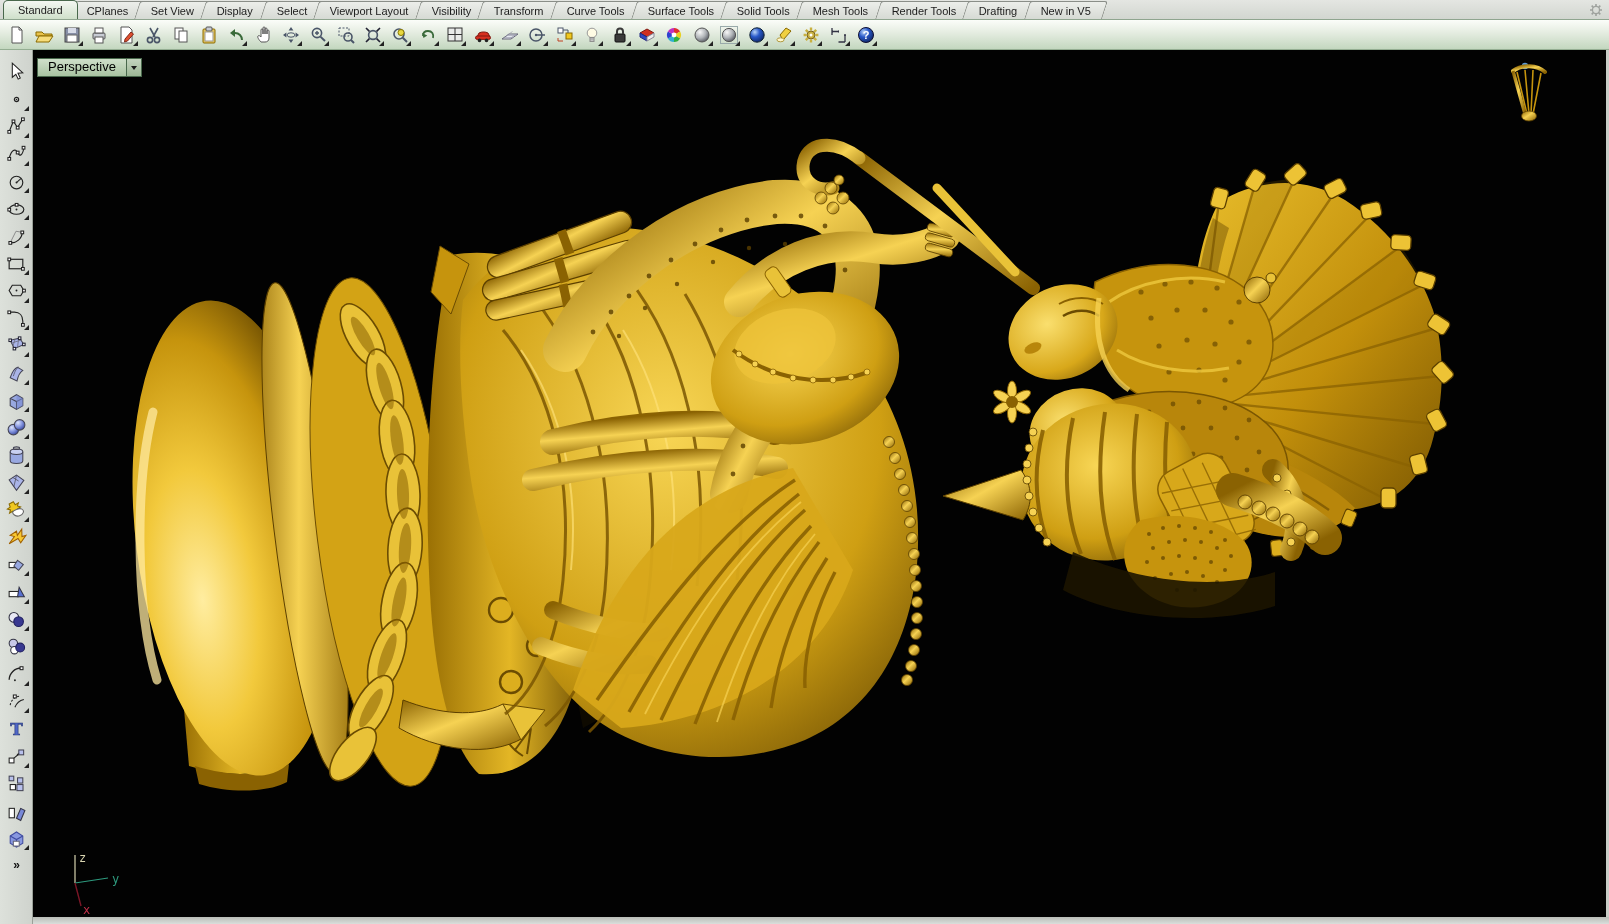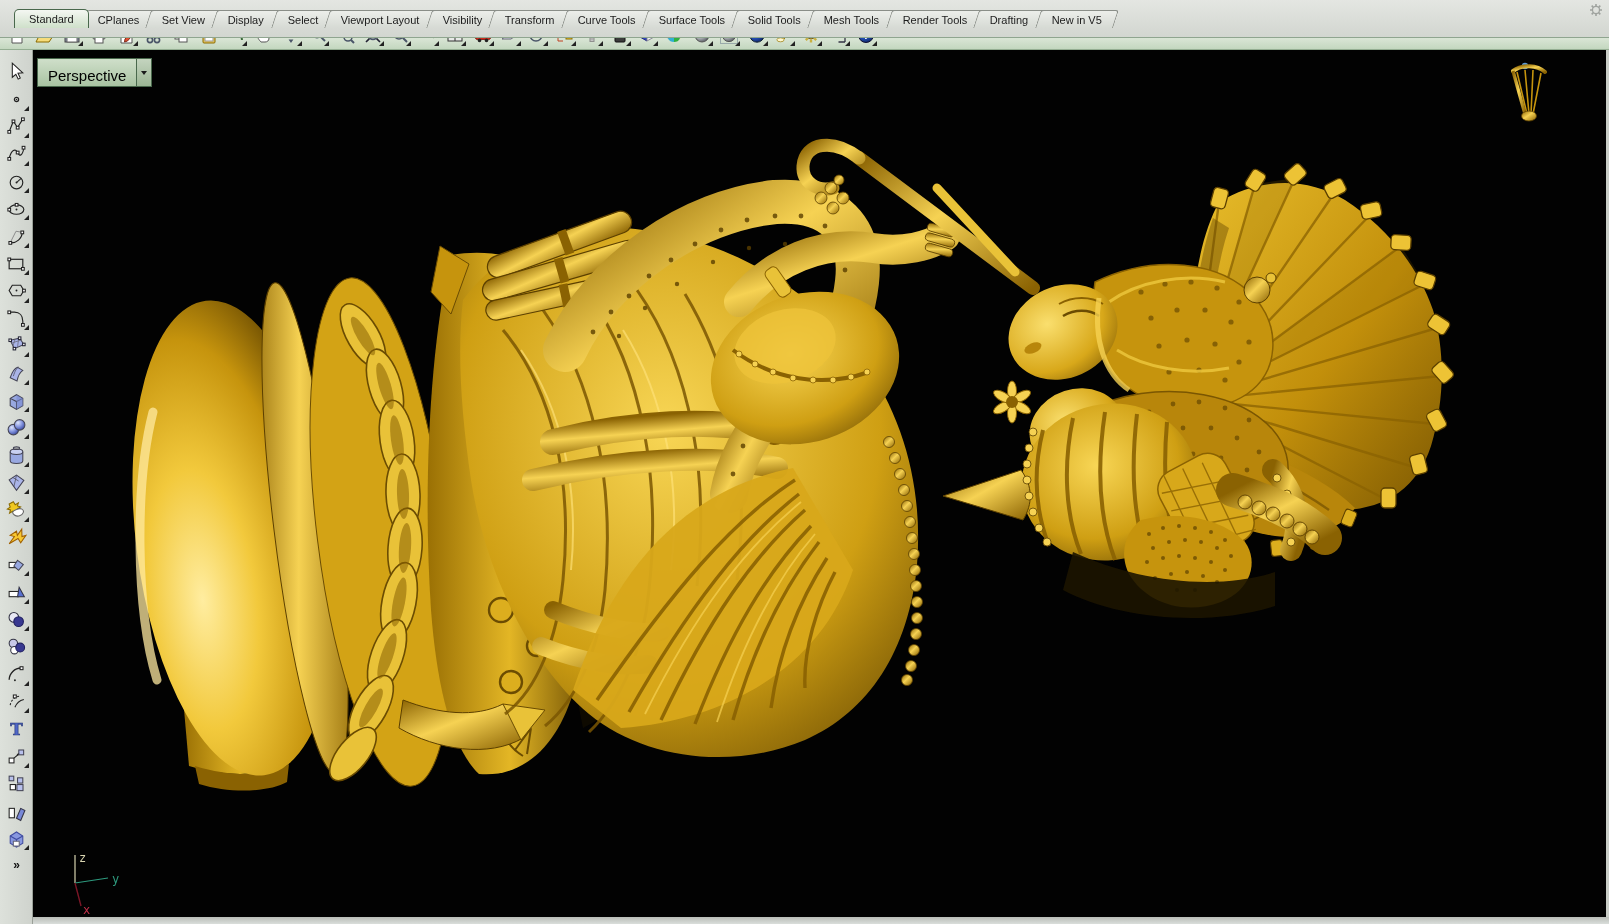--- a/index.html
+++ b/index.html
@@ -1,24 +1,24 @@
 <!DOCTYPE html>
 <html><head>
 <meta charset="utf-8">
 <style>
   html,body{margin:0;padding:0;background:#9a9a9a;}
   body{width:1609px;height:924px;position:relative;overflow:hidden;
        font-family:"Liberation Sans","DejaVu Sans",sans-serif;
        -webkit-font-smoothing:antialiased;}
 
   
-  .tabbar{position:absolute;left:0;top:0;width:1609px;height:38px;
+  .tabbar{position:absolute;left:0;top:0;width:1609px;height:20px;
           background:linear-gradient(#e4e6e2,#d2d6d0);
-          border-bottom:1px solid #8fa58f;display:flex;align-items:center;
-          padding-left:19px;box-sizing:border-box;z-index:5;}
+          border-bottom:1px solid #8fa58f;display:flex;align-items:flex-start;
+          padding-left:8px;box-sizing:border-box;z-index:5;}
   .tab{position:relative;height:17px;display:flex;align-items:center;
        padding:0 13px;margin-left:-5px;font-size:11px;color:#1c1c1c;
        background:linear-gradient(#eceeea,#d6dad4);
        border:1px solid #8a8e88;border-bottom:none;
        transform:skewX(-18deg);border-radius:3px 3px 0 0;cursor:default;}
   .tab span{display:block;transform:skewX(18deg);white-space:nowrap;}
   .tab.active{transform:none;background:linear-gradient(#f4f7f2,#cfe0ca);
        border:1px solid #49684c;border-bottom:none;z-index:3;
        border-radius:5px 5px 0 0;padding:0 14px;height:18px;}
   .tab.active span{transform:none;}
@@ -48,21 +48,21 @@
         letter-spacing:-1px;cursor:default;}
 
   
   .viewport{position:absolute;left:33px;top:50px;width:1573px;height:867px;
             background:#020202;overflow:hidden;}
   .vp-right-edge{position:absolute;left:1606px;top:50px;width:3px;height:874px;
             background:#c9cdc7;}
   .vp-bottom{position:absolute;left:33px;top:917px;width:1576px;height:7px;
             background:linear-gradient(#b9bdb7,#dadedb);}
   .vp-label{position:absolute;left:4px;top:8px;display:flex;z-index:6;}
-  .vp-label .name{font-size:15px;color:#000;padding:8px 10px 2px 10px;
+  .vp-label .name{font-size:13px;color:#000;padding:0 10px 2px 10px;
             background:linear-gradient(#cfdfca,#a9c3a2);
             border:1px solid #49684c;border-right:none;}
   .vp-label .dd{width:14px;display:flex;align-items:center;justify-content:center;
             background:linear-gradient(#c4d4bf,#9cb695);border:1px solid #49684c;}
   .vp-label .dd i{width:0;height:0;border-left:3.5px solid transparent;
             border-right:3.5px solid transparent;border-top:4.5px solid #1a1a1a;}
   .scene{position:absolute;left:0;top:0;width:100%;height:100%;}
 </style>
 </head>
 <body>

